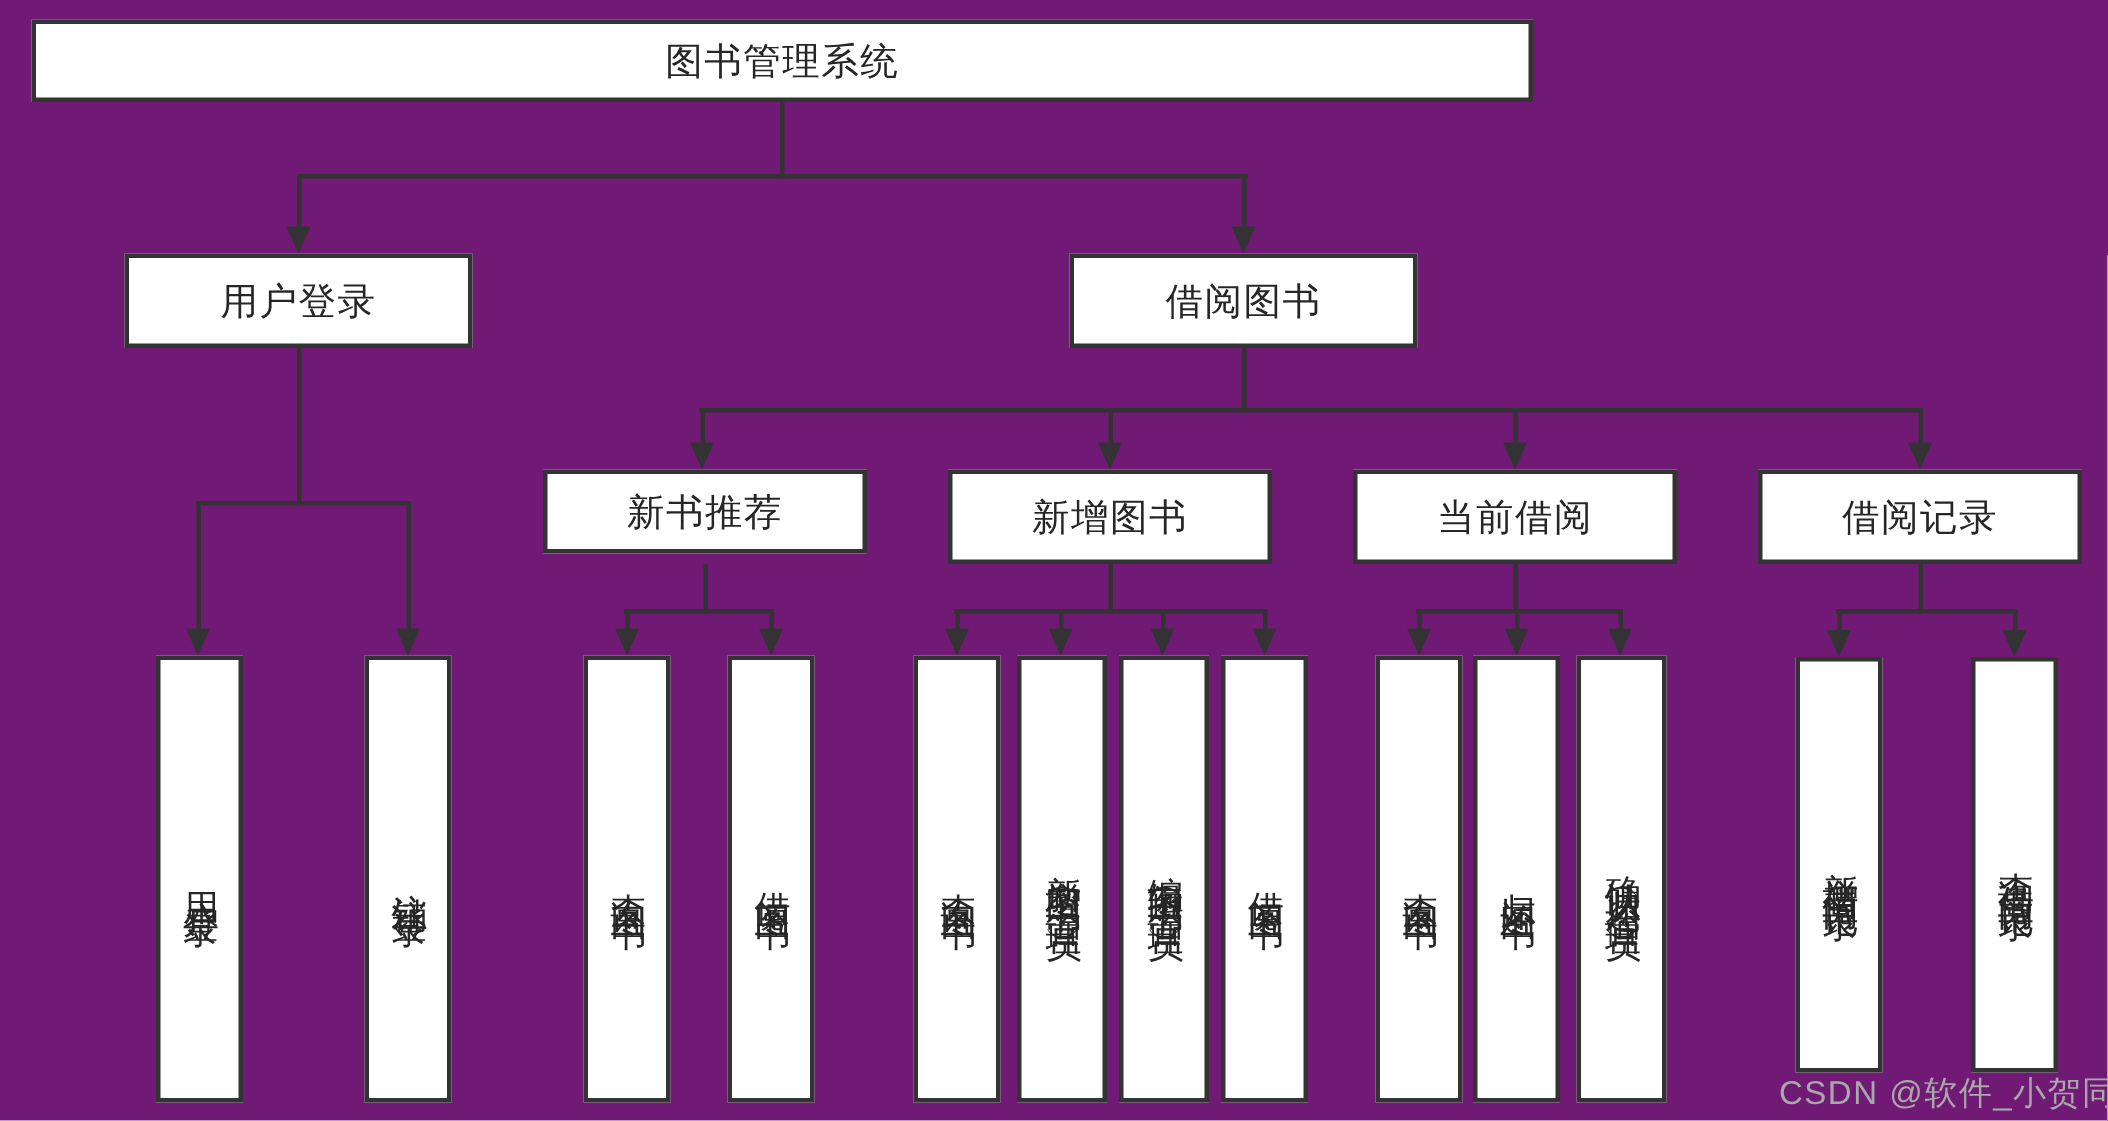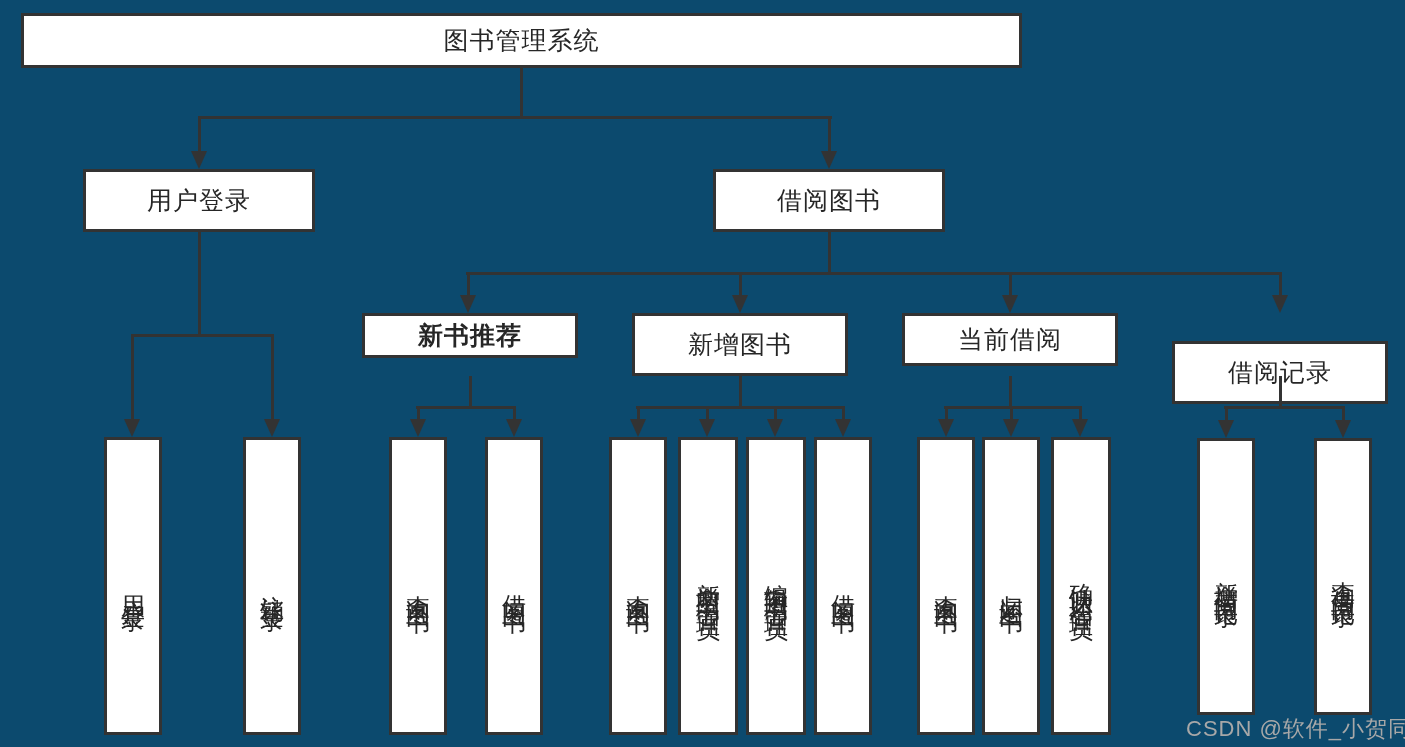--- a/index.html
+++ b/index.html
@@ -1,20 +1,20 @@
 <!DOCTYPE html>
 <html><head>
 <meta charset="utf-8">
 <style>
   html, body { margin: 0; padding: 0; background: #ffffff; }
   .canvas {
     position: relative;
     width: 1405px;
     height: 747px;
-    background: #0c4a6e;
+    background: #701a75;
     font-family: "Liberation Sans", sans-serif;
     overflow: hidden;
   }
   .box {
     position: absolute;
     box-sizing: border-box;
     border: 3px solid #333333;
     background: #ffffff;
     display: flex;
     align-items: center;
@@ -66,30 +66,30 @@
     <span class="hlabel">图书管理系统</span>
   </div>
 
   <div class="box" style="left:83px;top:169px;width:232px;height:63px;">
     <span class="hlabel">用户登录</span>
   </div>
   <div class="box" style="left:713px;top:169px;width:232px;height:63px;">
     <span class="hlabel">借阅图书</span>
   </div>
 
-  <div class="box" style="left:362px;top:313px;width:216px;height:45px;font-weight:bold;">
+  <div class="box" style="left:362px;top:313px;width:216px;height:56px;">
     <span class="hlabel">新书推荐</span>
   </div>
   <div class="box" style="left:632px;top:313px;width:216px;height:63px;">
     <span class="hlabel">新增图书</span>
   </div>
-  <div class="box" style="left:902px;top:313px;width:216px;height:53px;">
+  <div class="box" style="left:902px;top:313px;width:216px;height:63px;">
     <span class="hlabel">当前借阅</span>
   </div>
-  <div class="box" style="left:1172px;top:313px;width:216px;height:63px;margin-top:28px;">
+  <div class="box" style="left:1172px;top:313px;width:216px;height:63px;">
     <span class="hlabel">借阅记录</span>
   </div>
 
   <div class="box" style="left:104px;top:437px;width:58px;height:298px;">
     <span class="vtext">用户登录</span>
   </div>
   <div class="box" style="left:243px;top:437px;width:58px;height:298px;">
     <span class="vtext">注销登录</span>
   </div>
 

